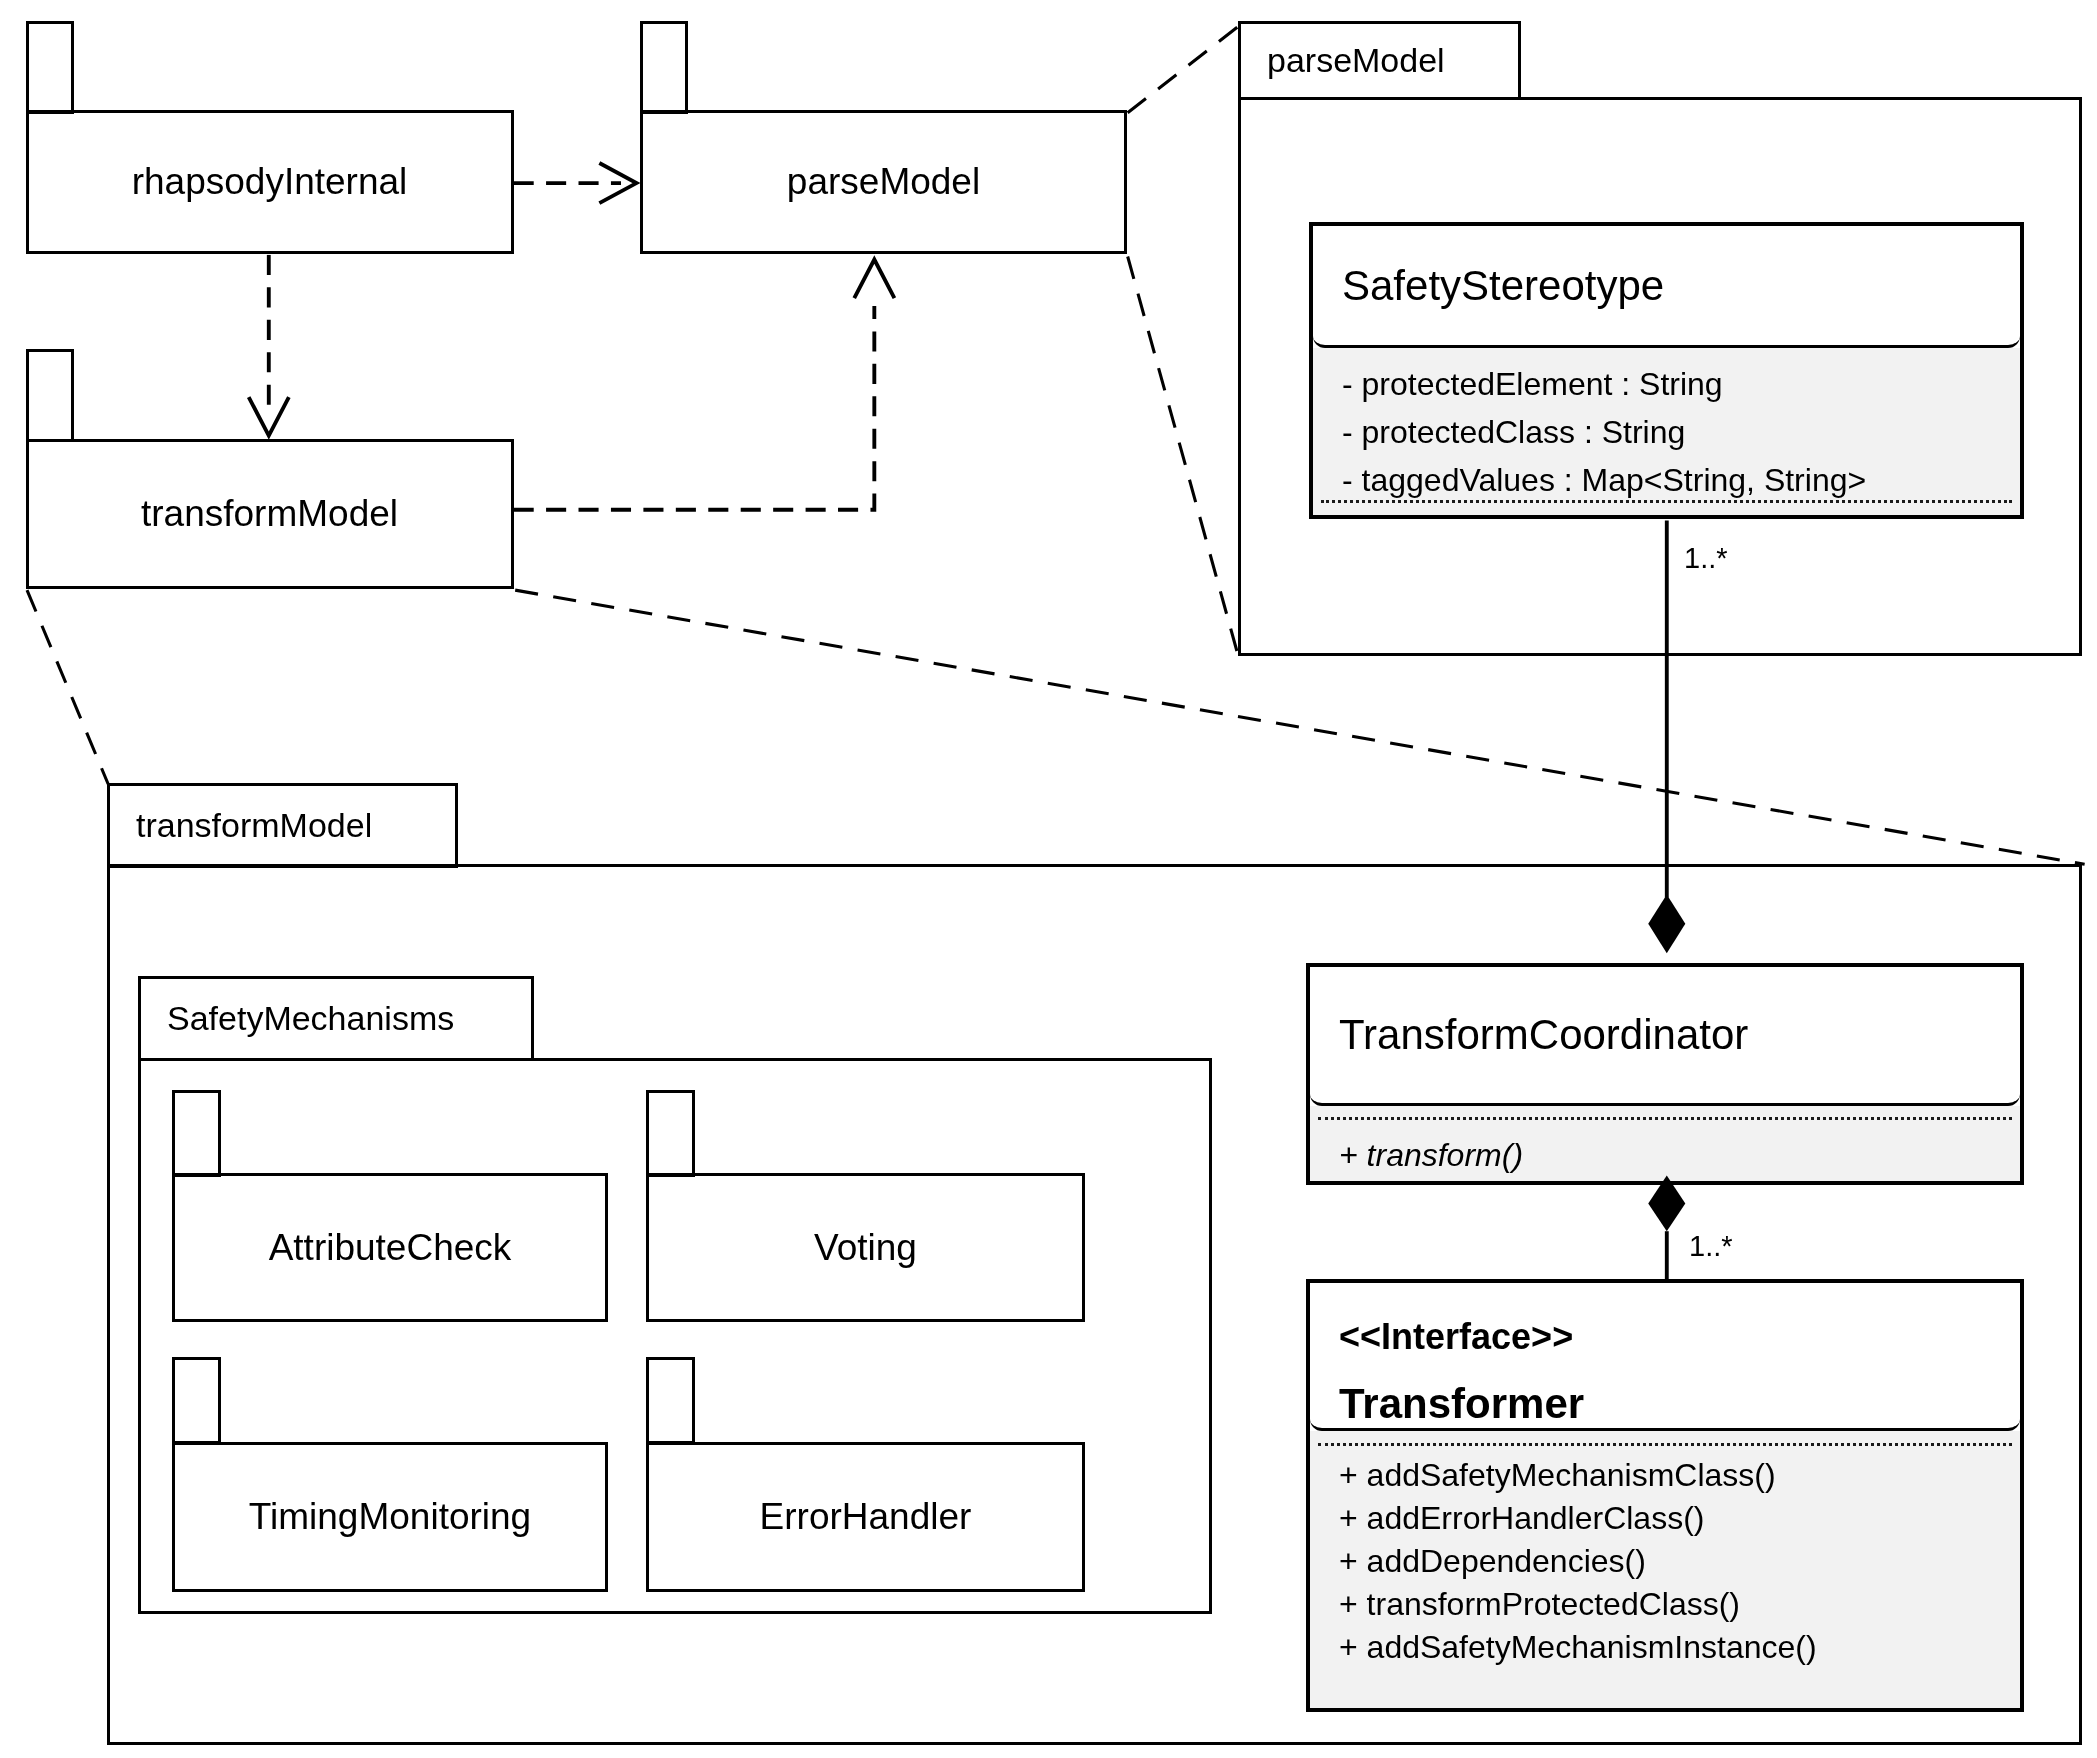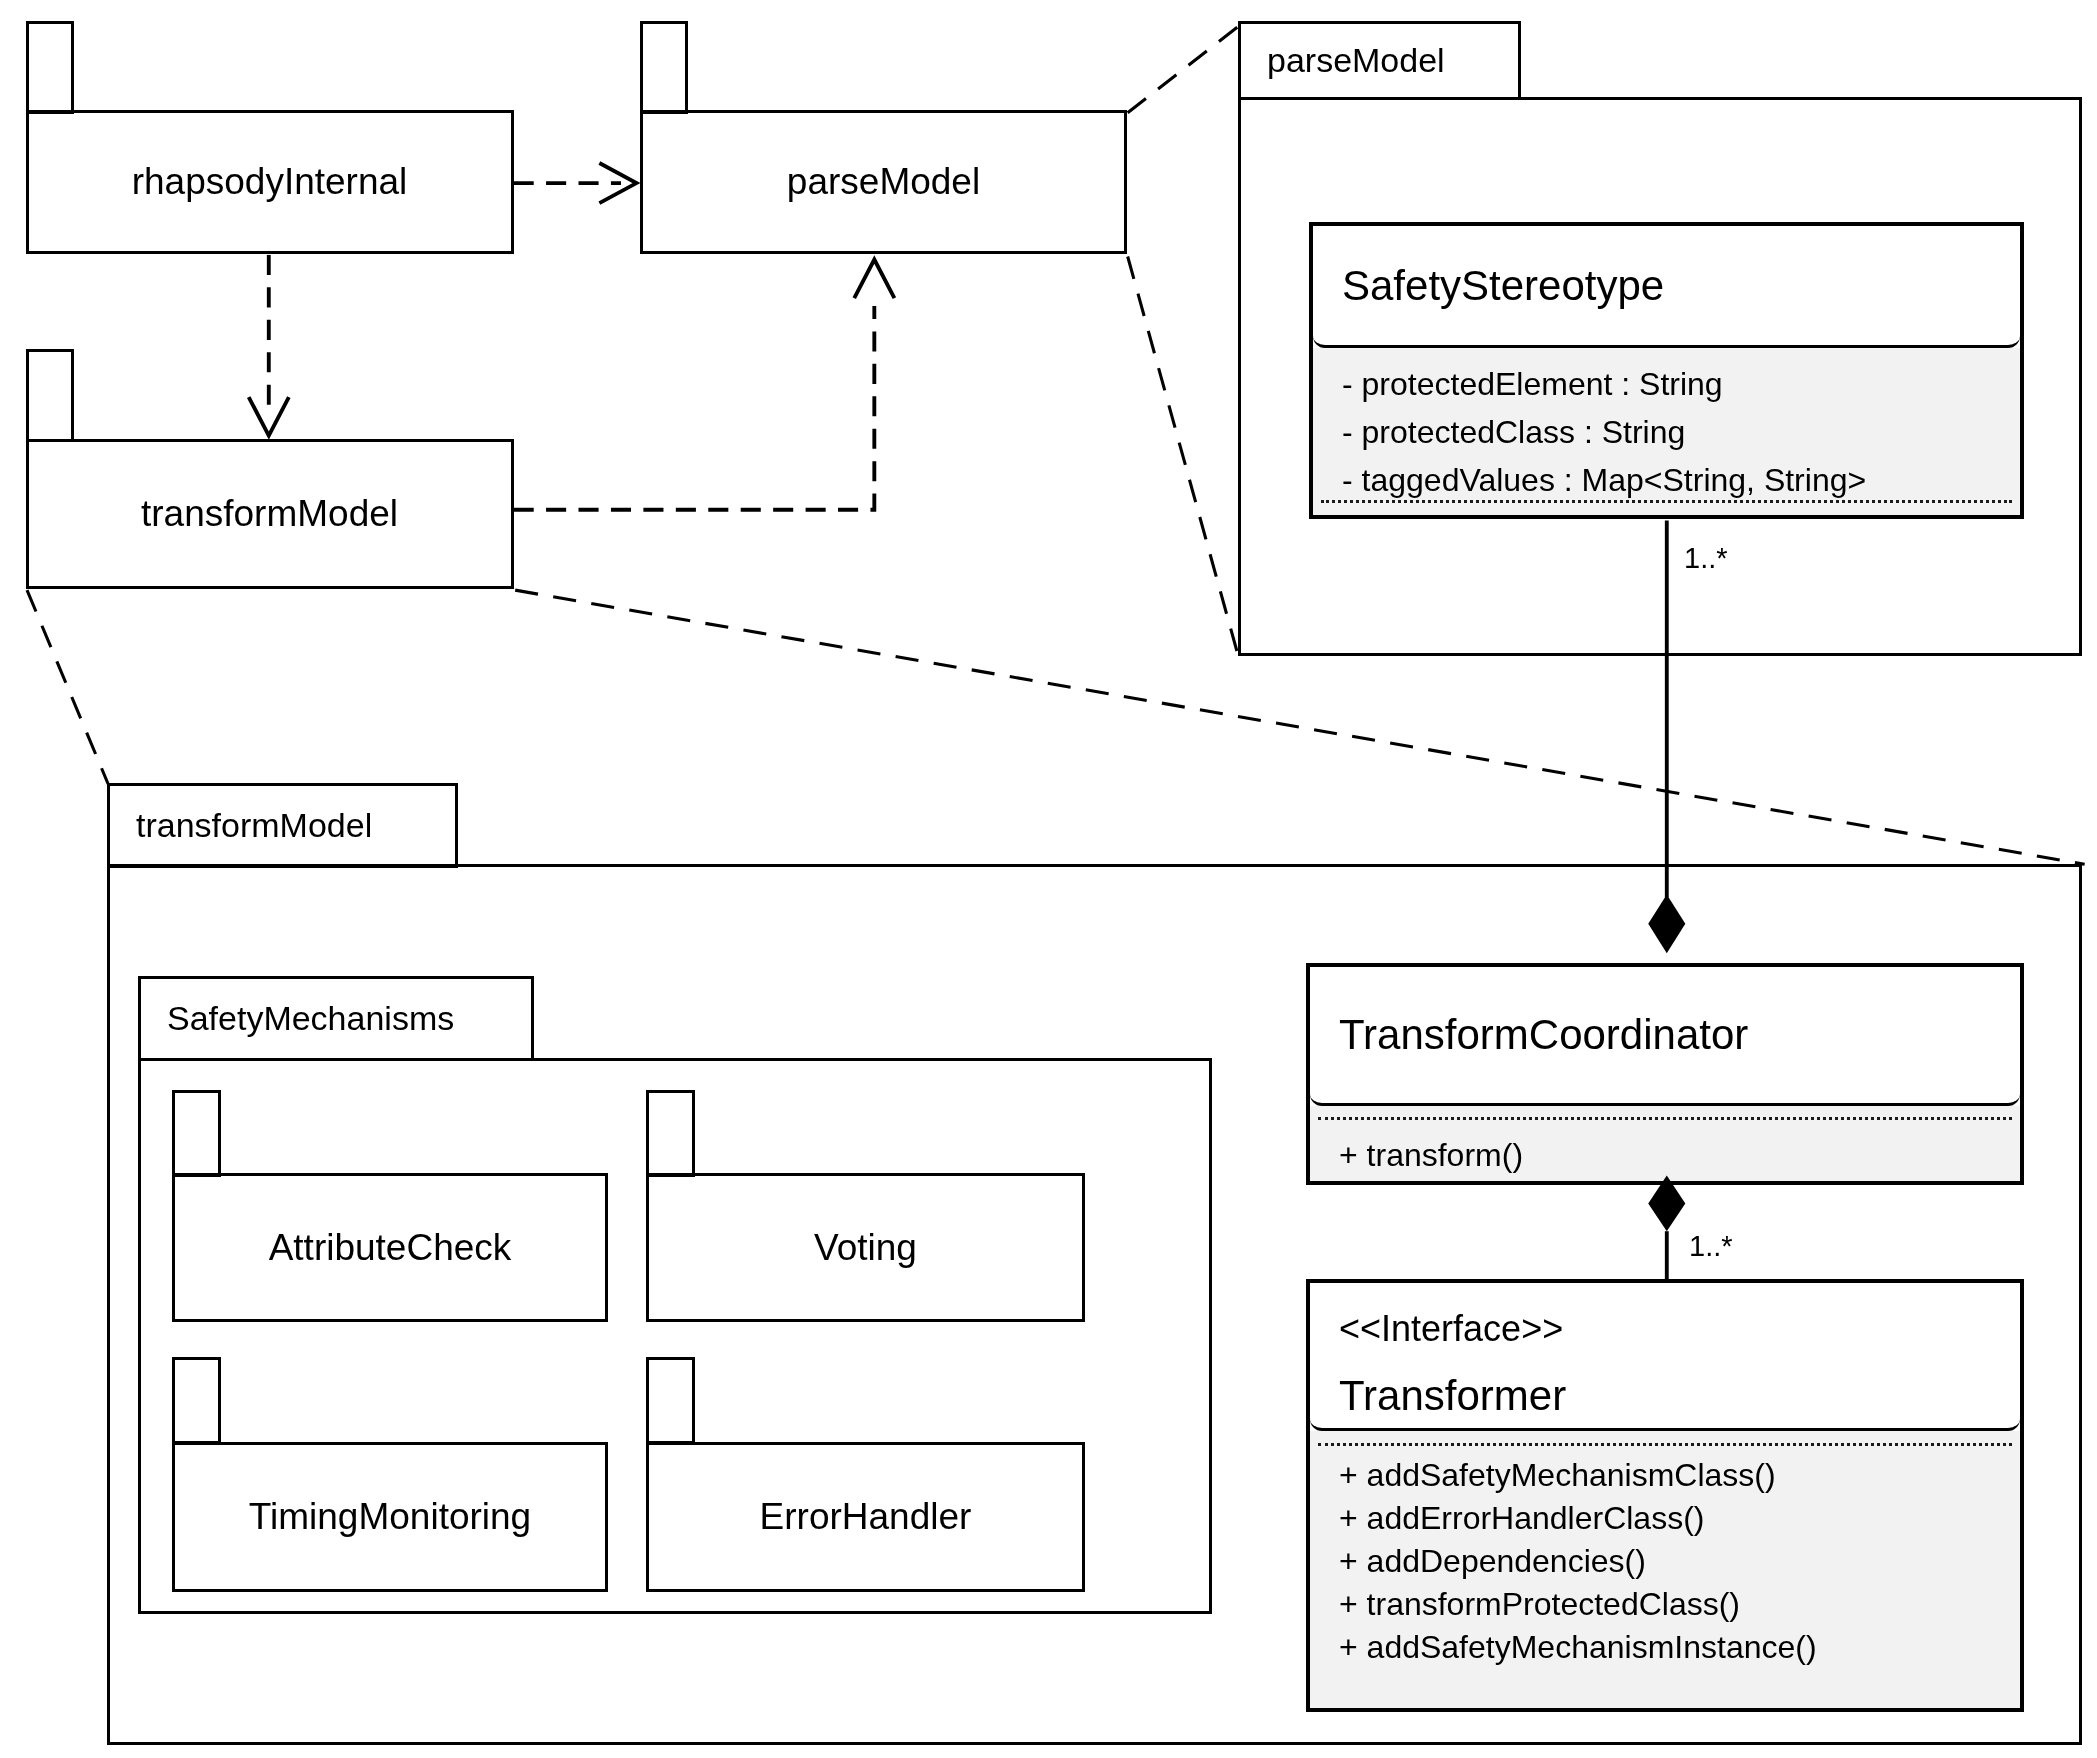--- a/index.html
+++ b/index.html
@@ -91,26 +91,26 @@
       <div class="dotted-sep" style="bottom:12.4px;"></div>
     </div>
   </div>
 
   <div class="cls" style="left:1306px;top:952px;width:718px;height:222px;margin-top:11px;">
     <div class="cls-header" style="height:139px;">
       <span class="cls-name">TransformCoordinator</span>
     </div>
     <div class="cls-body">
       <div class="dotted-sep" style="top:10.8px;"></div>
-      <div class="cls-line" style="height:46px;margin-top:26px;">+ transform()</div>
+      <div class="cls-line" style="height:46px;margin-top:26px;font-style:italic;">+ transform()</div>
     </div>
   </div>
 
   <div class="cls" style="left:1306px;top:1279px;width:718px;height:433px;">
-    <div class="cls-header" style="height:148px;justify-content:flex-start;padding-top:23px;">
+    <div class="cls-header" style="height:148px;justify-content:flex-end;padding-top:23px;font-weight:bold;">
       <span class="cls-stereotype" style="height:46px;display:flex;align-items:center;">&lt;&lt;Interface&gt;&gt;</span>
       <span class="cls-name" style="margin-top:20px;">Transformer</span>
     </div>
     <div class="cls-body">
       <div class="dotted-sep" style="top:12.4px;"></div>
       <div class="cls-line" style="height:43px;margin-top:23px;">+ addSafetyMechanismClass()</div>
       <div class="cls-line" style="height:43px;">+ addErrorHandlerClass()</div>
       <div class="cls-line" style="height:43px;">+ addDependencies()</div>
       <div class="cls-line" style="height:43px;">+ transformProtectedClass()</div>
       <div class="cls-line" style="height:43px;">+ addSafetyMechanismInstance()</div>

